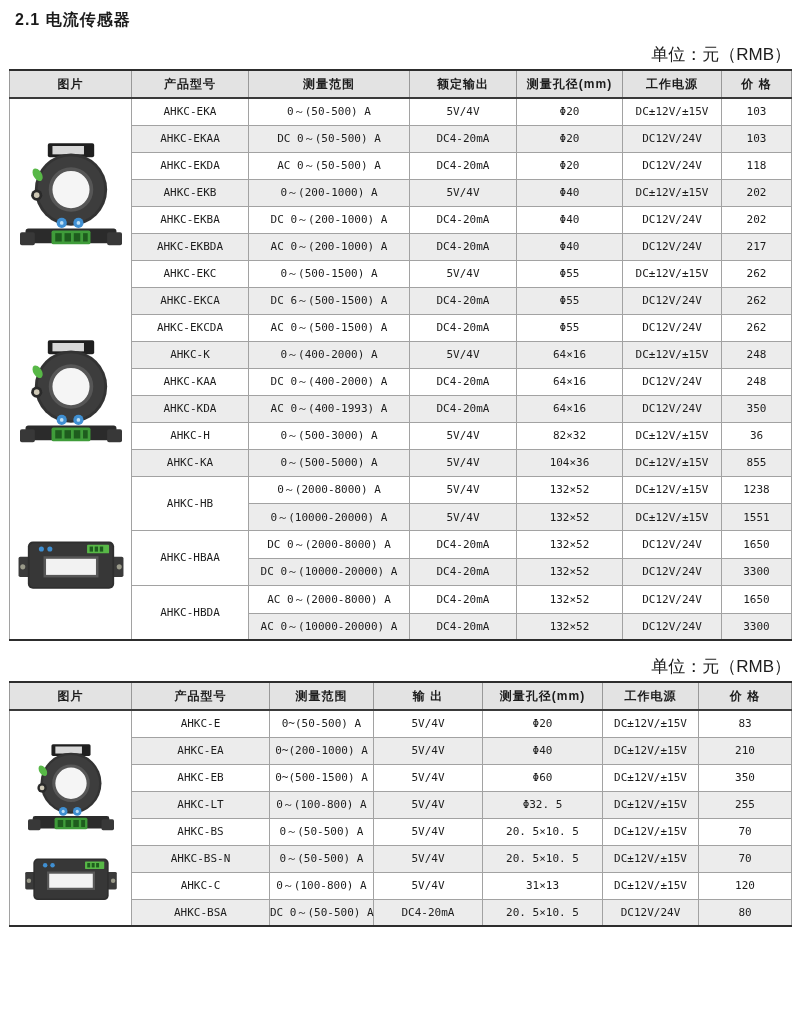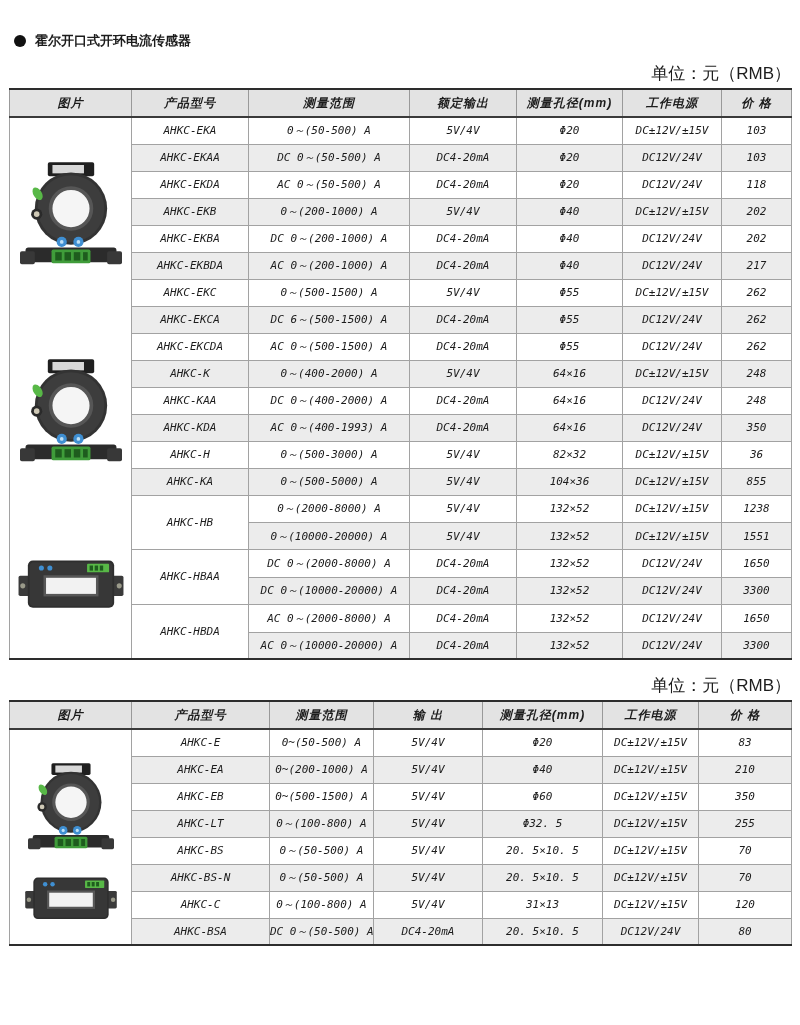--- a/index.html
+++ b/index.html
@@ -41,21 +41,20 @@
   }
   .unit-line.second { margin-top: 14px; }
   table.sensor-table {
     border-collapse: collapse;
     table-layout: fixed;
     width: 782px;
     border-top: 2px solid #2d2d2d;
     border-bottom: 2px solid #2d2d2d;
     border-left: 1px solid #aaa;
     border-right: 1px solid #aaa;
-    font-style: italic;
   }
   table.sensor-table th {
     background: #e3e3e3;
     font-size: 12px;
     font-weight: bold;
     height: 28px;
     border: 1px solid #999;
     border-bottom: 2px solid #3a3a3a;
     text-align: center;
     letter-spacing: 1px;
@@ -91,25 +90,22 @@
   .t1 svg.img-ring { width: 102px; height: 112px; }
   .t1 svg.img-rect { width: 110px; height: 62px; }
   .t2 svg.img-ring { width: 86px; height: 95px; }
   .t2 svg.img-rect { width: 96px; height: 54px; }
 </style>
 </head>
 <body>
 
 <div class="page">
 
-
-  <div class="section-head">
-    <span class="bullet"></span>
-    <span>霍尔开口式开环电流传感器</span>
-  </div>
+  <h1 class="page-title">2.1 电流传感器</h1>
+
   <div class="unit-line">单位：元（RMB）</div>
 
   <table class="sensor-table t1">
     <colgroup>
       <col style="width:122px">
         <col style="width:117px">
         <col style="width:161px">
       <col style="width:107px">
         <col style="width:106px">
         <col style="width:99px">

